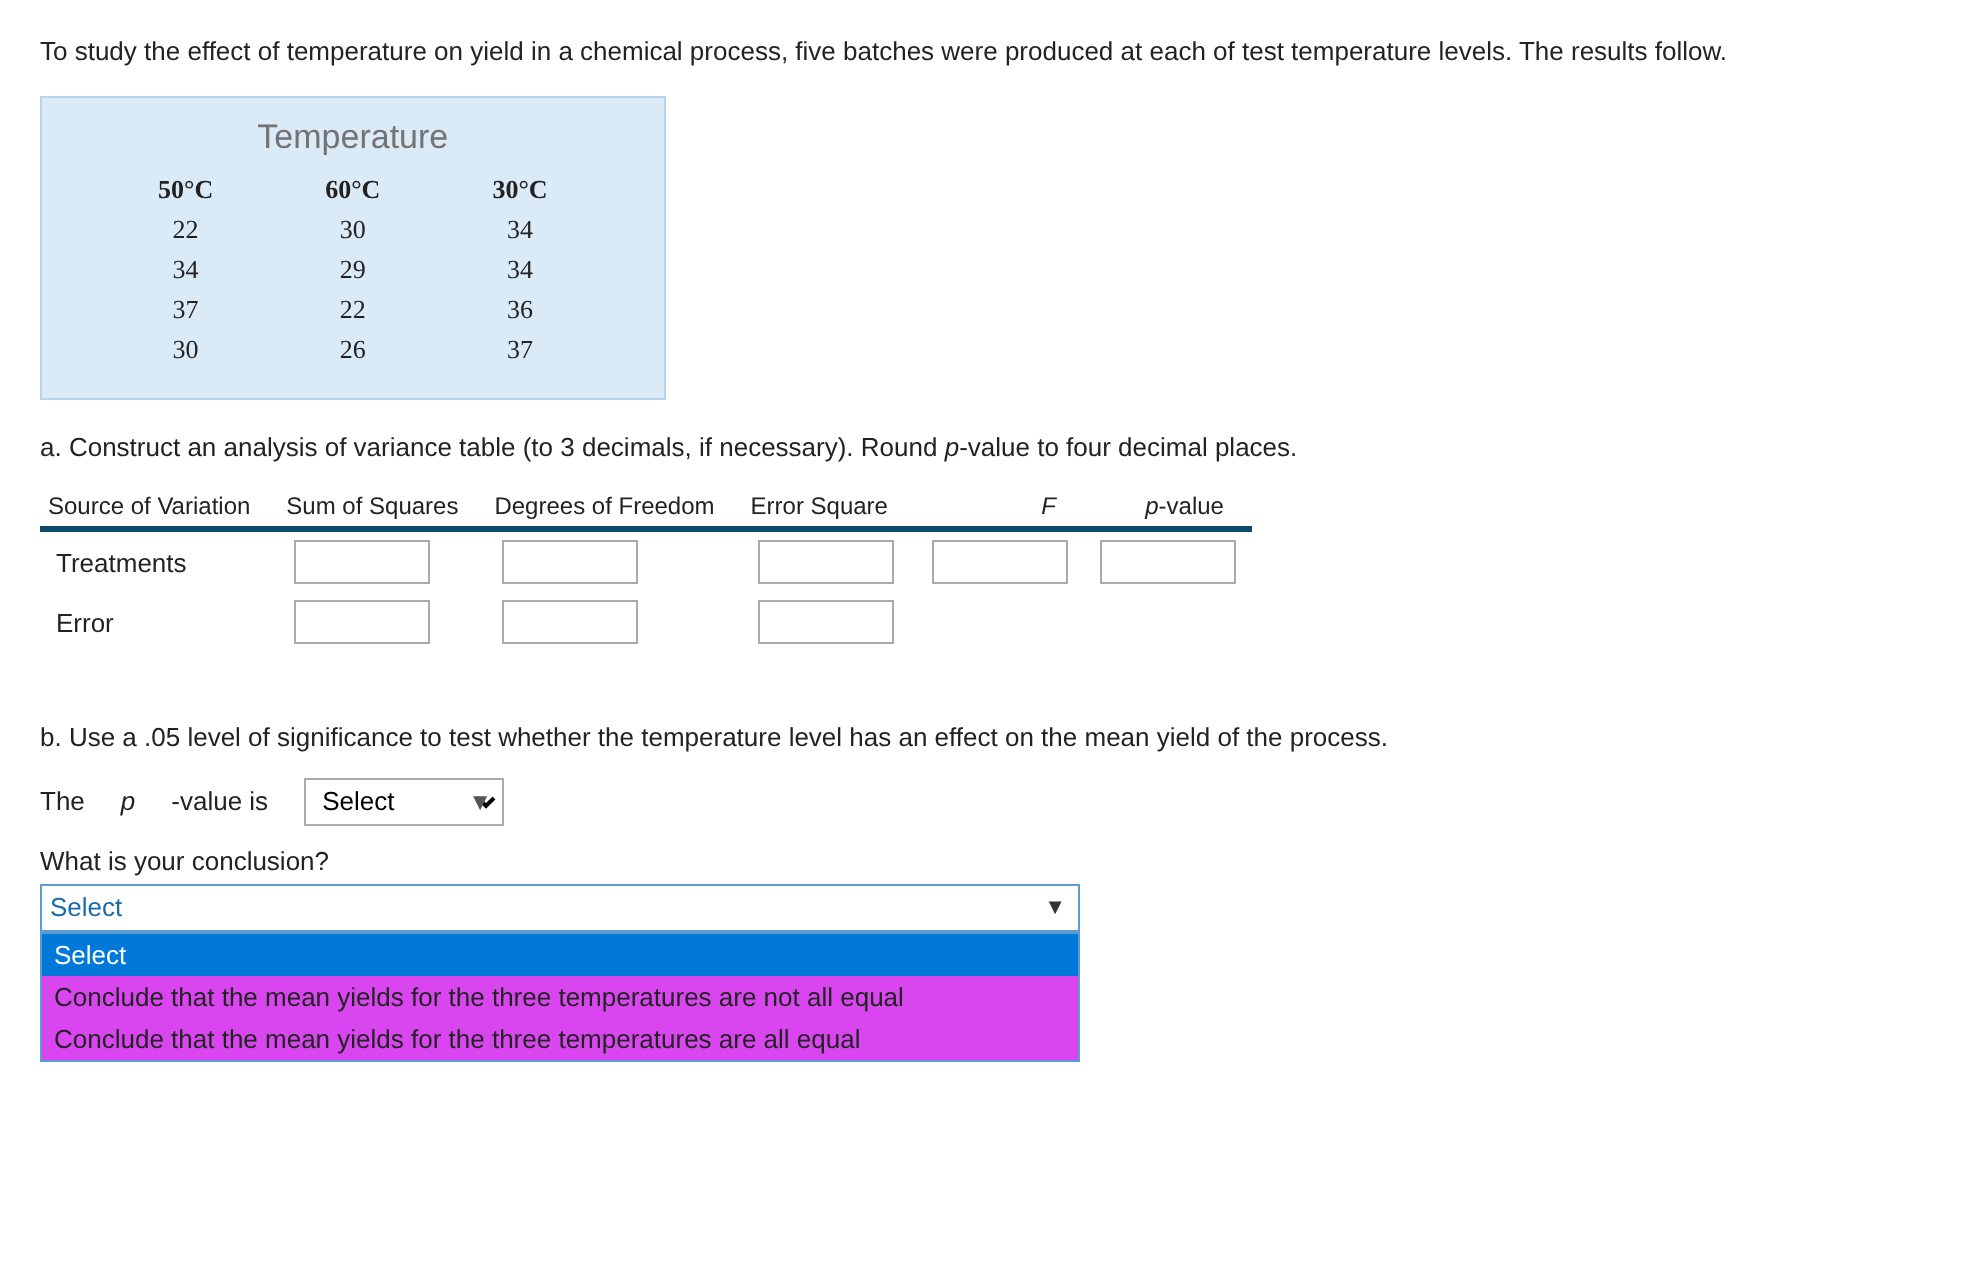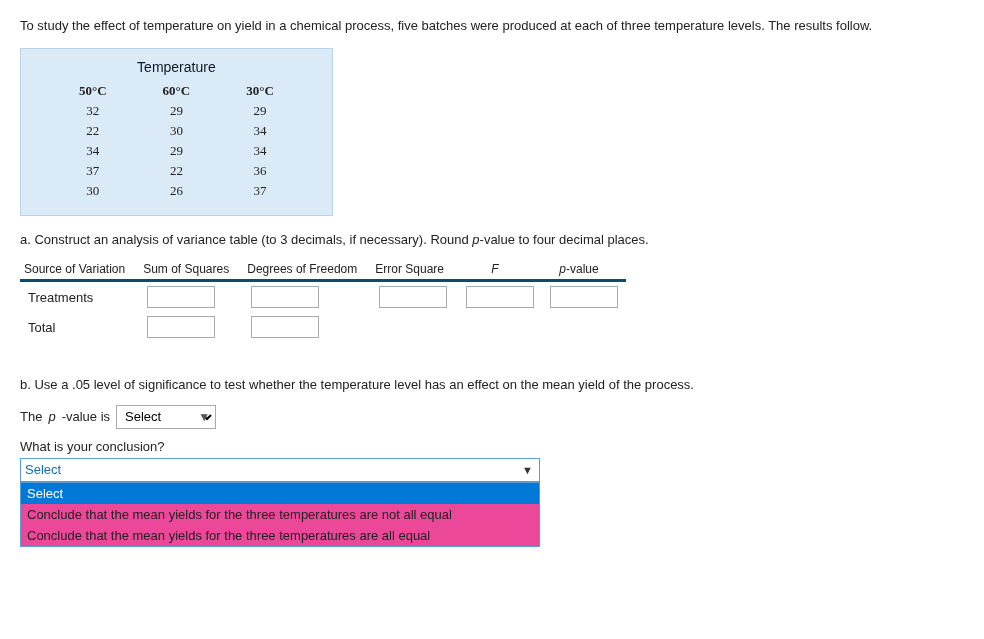--- a/index.html
+++ b/index.html
@@ -18,22 +18,22 @@
     }
     .table-wrapper {
       background: #dbeaf7;
       border: 1px solid #b8d4ea;
       display: inline-block;
       padding: 10px 30px 14px 30px;
       margin-bottom: 14px;
     }
     .temp-header {
       text-align: center;
-      color: #0f172a;
-      font-size: 14px;
+      color: #737373;
+      font-size: 17px;
       margin-bottom: 6px;
     }
     .data-table {
       border-collapse: collapse;
       font-family: Liberation Serif, serif;
     }
     .data-table th {
       font-weight: bold;
       text-align: center;
       padding: 2px 28px;
@@ -48,21 +48,21 @@
       margin-bottom: 10px;
       line-height: 1.5;
     }
     .anova-table {
       border-collapse: collapse;
       margin-bottom: 18px;
     }
     .anova-table th {
       font-size: 12px;
       font-weight: normal;
-      text-align: center;
+      text-align: right;
       padding: 3px 14px 3px 4px;
       white-space: nowrap;
     }
     .anova-table td {
       padding: 4px 8px;
       vertical-align: middle;
     }
     .anova-table tr.divider-row td {
       border-top: 3px solid #0c4a6e;
       padding-top: 4px;
@@ -79,21 +79,21 @@
       font-size: 13px;
       padding-right: 8px;
     }
     .italic { font-style: italic; }
     .pvalue-section {
       margin-bottom: 14px;
     }
     .pvalue-line {
       display: flex;
       align-items: center;
-      gap: 6px;
+      gap: 18px;
       margin-bottom: 10px;
     }
     select.select-dropdown {
       height: 24px;
       font-size: 13px;
       border: 1px solid #aaa;
       background: #fff;
       padding: 0 4px;
       min-width: 100px;
     }
@@ -125,52 +125,47 @@
     .dropdown-item {
       padding: 3px 6px;
       font-size: 13px;
       cursor: pointer;
     }
     .dropdown-item.highlighted {
       background: #0078d7;
       color: #fff;
     }
     .dropdown-item.plain {
-      background: #ec4899;
+      background: #d946ef;
       color: #222;
     }
     .header-row th {
       border-bottom: 1px solid #888;
     }
   </style>
 </head>
 <body>
 
 
 
 
-<p class="intro-text">To study the effect of temperature on yield in a chemical process, five batches were produced at each of three temperature levels. The results follow.</p>
+<p class="intro-text">To study the effect of temperature on yield in a chemical process, five batches were produced at each of test temperature levels. The results follow.</p>
 
 
 <div class="table-wrapper">
   <div class="temp-header">Temperature</div>
   <table class="data-table">
     <thead>
       <tr>
         <th>50°C</th>
         <th>60°C</th>
         <th>30°C</th>
       </tr>
     </thead>
     <tbody id="data-table-body">
-    <tr>
-          <td>32</td>
-          <td>29</td>
-          <td>29</td>
-        </tr>
         <tr>
           <td>22</td>
           <td>30</td>
           <td>34</td>
         </tr>
         <tr>
           <td>34</td>
           <td>29</td>
           <td>34</td>
         </tr>
@@ -219,33 +214,35 @@
         <input type="text" value="" style="">
       </td>
       <td>
         <input type="text" value="" style="">
       </td>
       <td>
         <input type="text" value="" style="">
       </td>
     </tr>
 
-
     <tr>
-      <td class="row-label">Total</td>
-      <td>
-        <input type="text" value="" style="">
-      </td>
-      <td>
-        <input type="text" value="" style="">
-      </td>
-      <td></td>
+      <td class="row-label">Error</td>
+      <td>
+        <input type="text" value="" style="">
+      </td>
+      <td>
+        <input type="text" value="" style="">
+      </td>
+      <td>
+        <input type="text" value="" style="">
+      </td>
       <td></td>
       <td></td>
     </tr>
+
   </tbody>
 </table>
 
 <br>
 
 
 <p class="section-label">b. Use a .05 level of significance to test whether the temperature level has an effect on the mean yield of the process.</p>
 
 
 <div class="pvalue-line pvalue-section">

